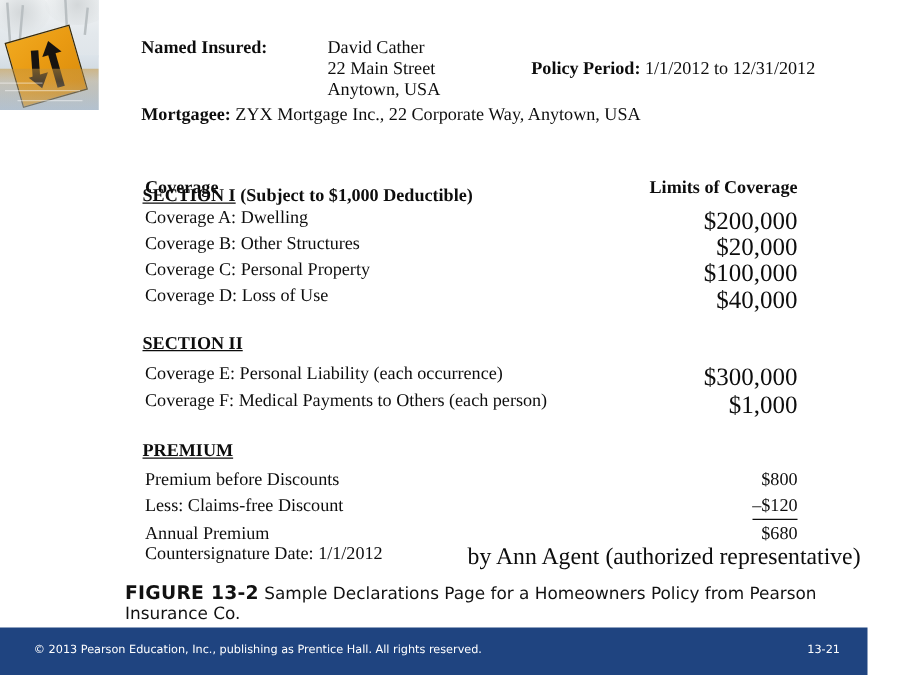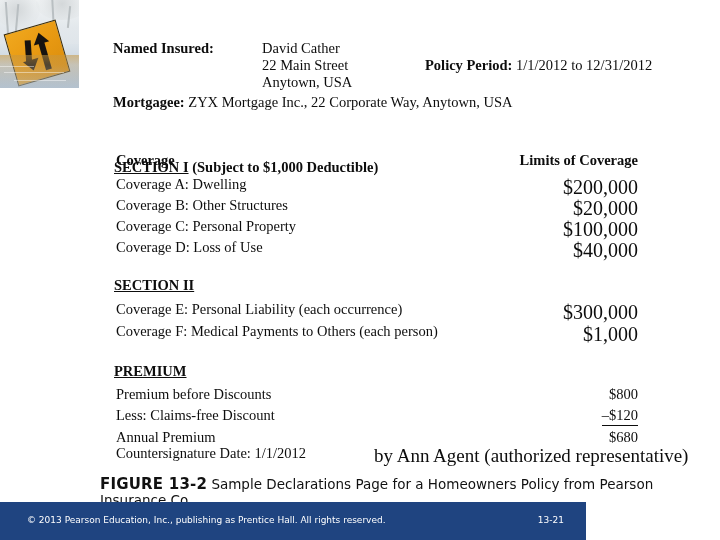--- a/index.html
+++ b/index.html
@@ -97,21 +97,21 @@
     width: 100%; height: 38%;
     background: linear-gradient(180deg, rgba(200,150,60,0.55) 0%, rgba(190,160,110,0.35) 30%, rgba(175,190,205,0.55) 100%);
   }
   #flood-photo .ripple {
     position: absolute;
     height: 1px;
     background: rgba(255,255,255,0.45);
   }
 
   
-  .doc { position: absolute; left: 0; top: 10px; width: 720px; height: 502px; text-decoration: underline; }
+  .doc { position: absolute; left: 0; top: 0; width: 720px; height: 502px; text-decoration: underline; }
 
   .ln { position: absolute; white-space: nowrap; color: #0d0d0d; }
   .b  { font-weight: bold; }
   .u  { text-decoration: underline; }
   .amt { position: absolute; white-space: nowrap; color: #0d0d0d; text-align: right; }
 
   
   #lbl-named-insured { left: 113px; top: 30px;  font-size: 14.5px; }
   #insured-name      { left: 262px; top: 30px;  font-size: 14.5px; }
   #insured-street    { left: 262px; top: 47px;  font-size: 14.5px; }
@@ -153,21 +153,21 @@
     line-height: 16px;
     color: #111111;
   }
   #figure-caption .fig-num { font-weight: bold; font-size: 15px; letter-spacing: 0.2px; }
 
   
   #footer-bar {
     position: absolute;
     left: 0;
     top: 502px;
-    width: 586px;
+    width: 694px;
     height: 38px;
     background: #1f4480;
   }
   #footer-copyright {
     position: absolute;
     left: 27px;
     top: 13px;
     font-family: "DejaVu Sans", "Liberation Sans", sans-serif;
     font-size: 9px;
     color: #ffffff;

